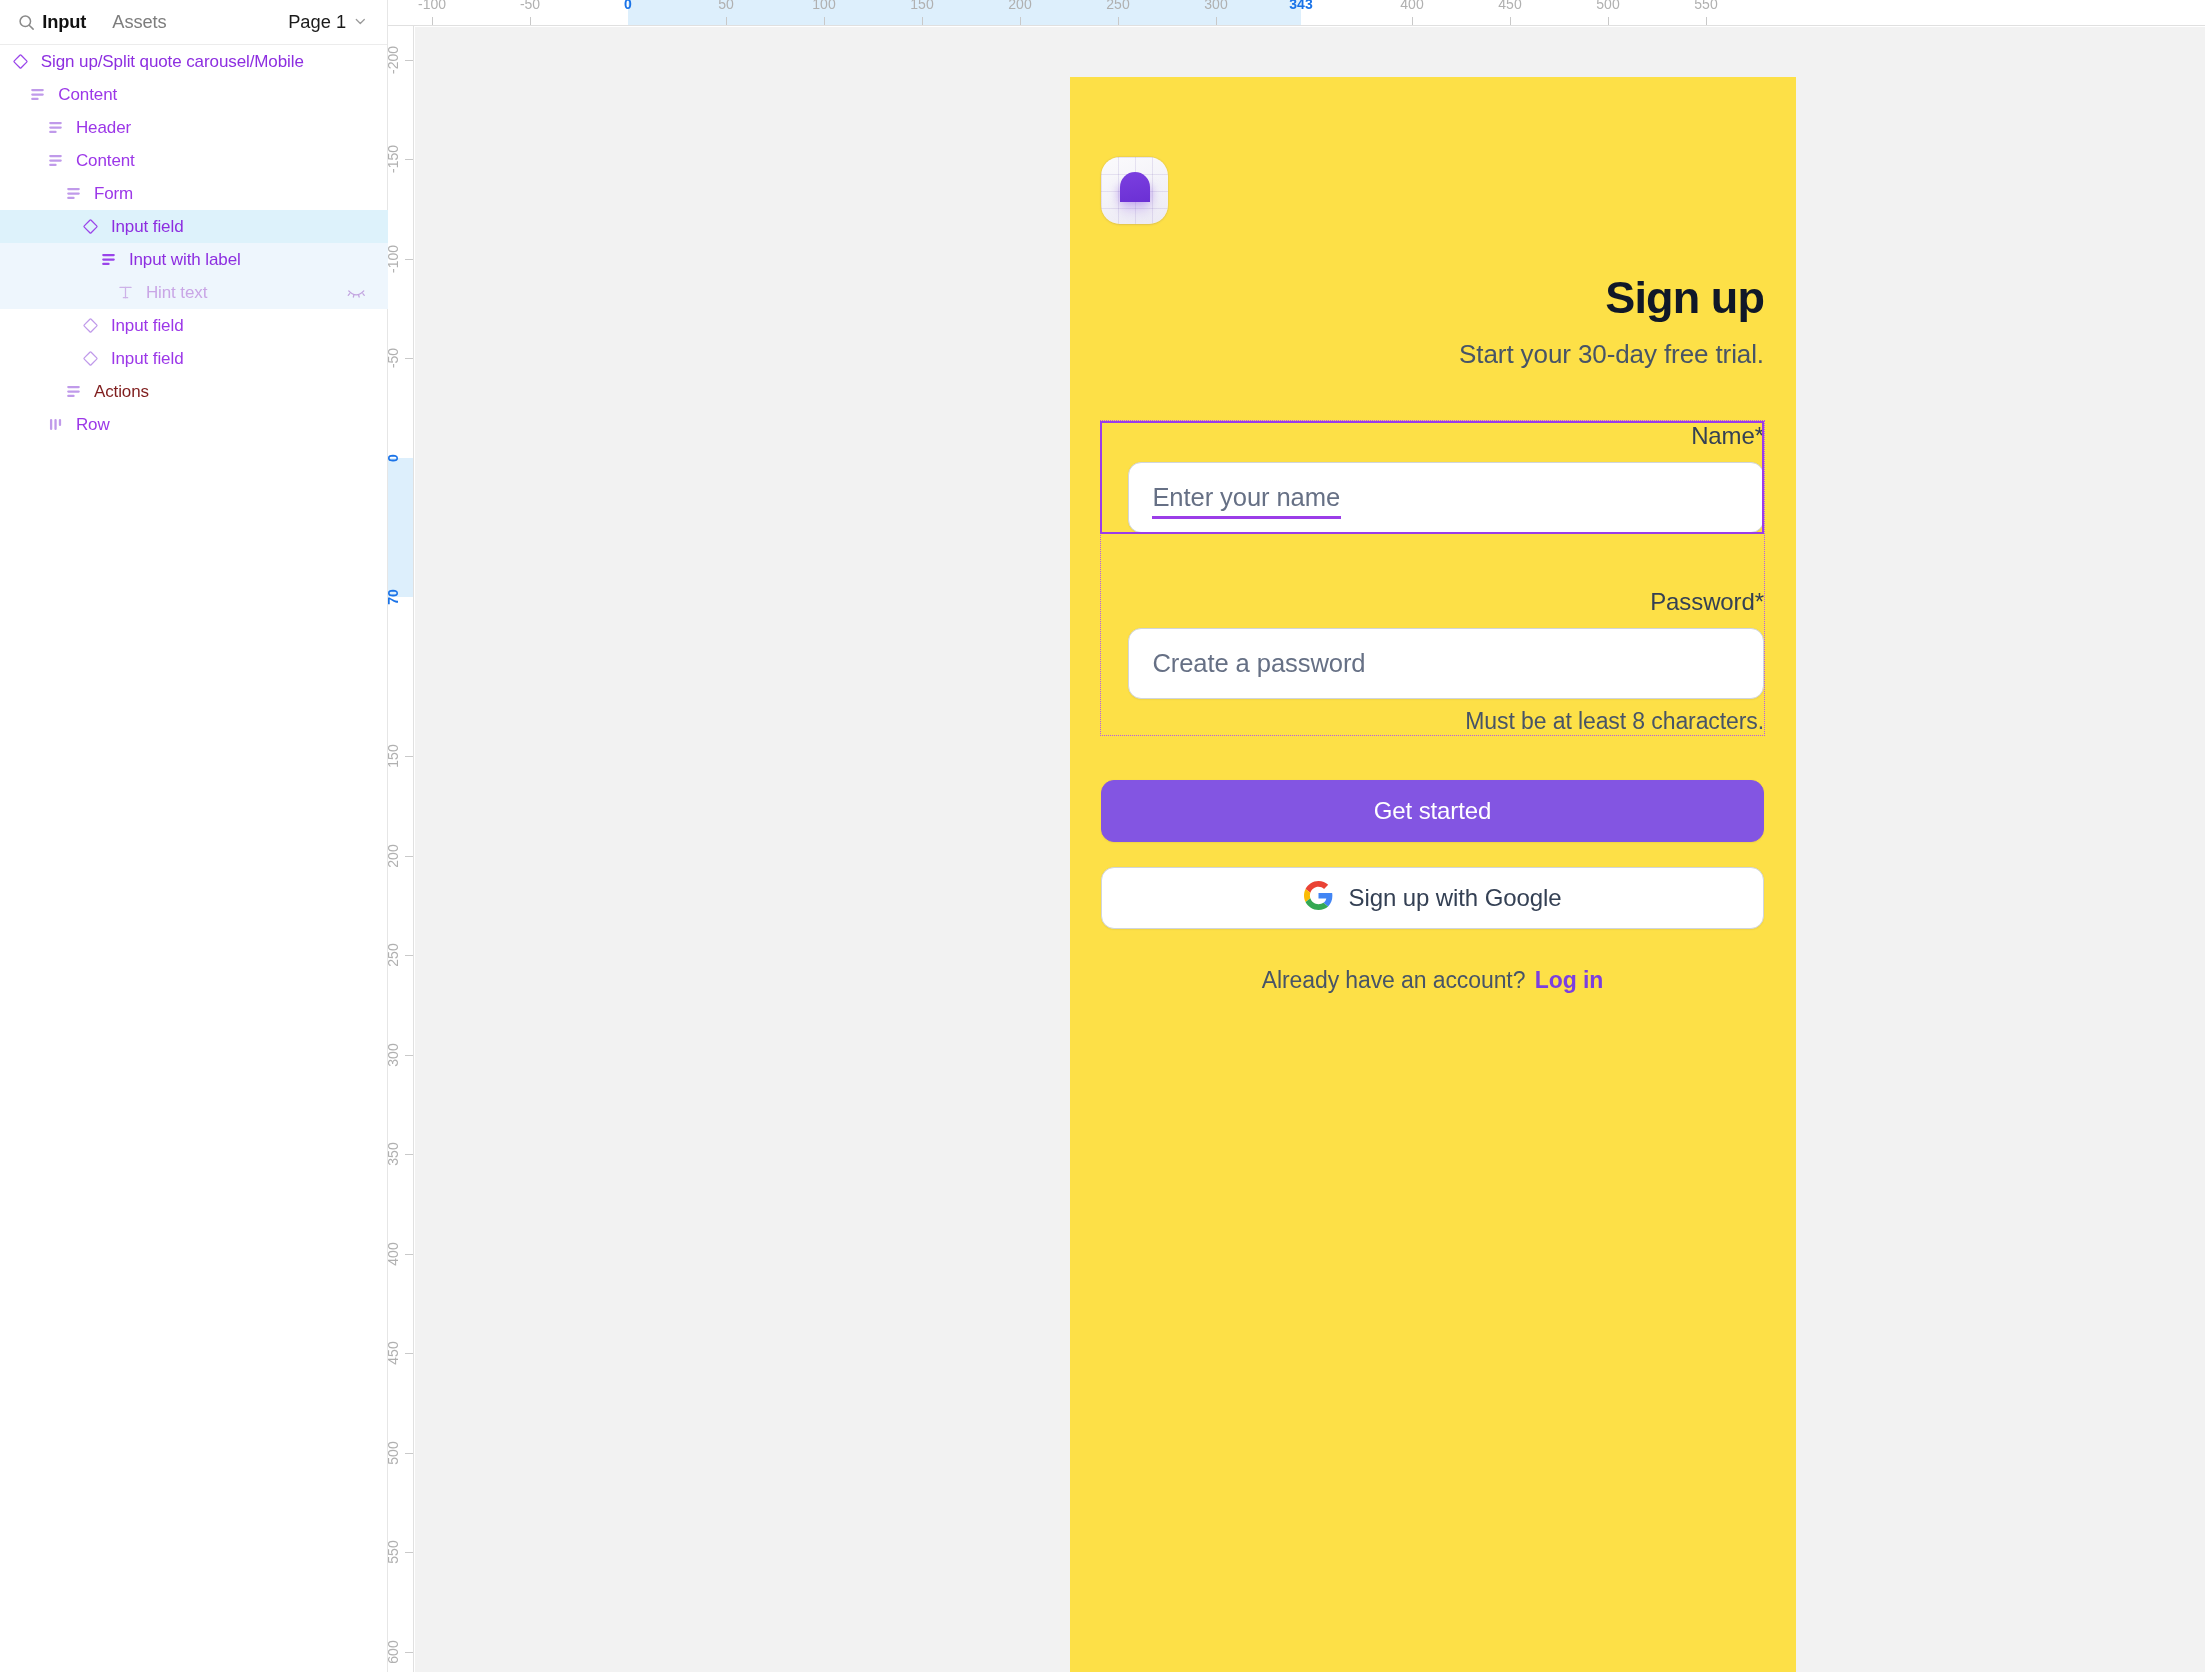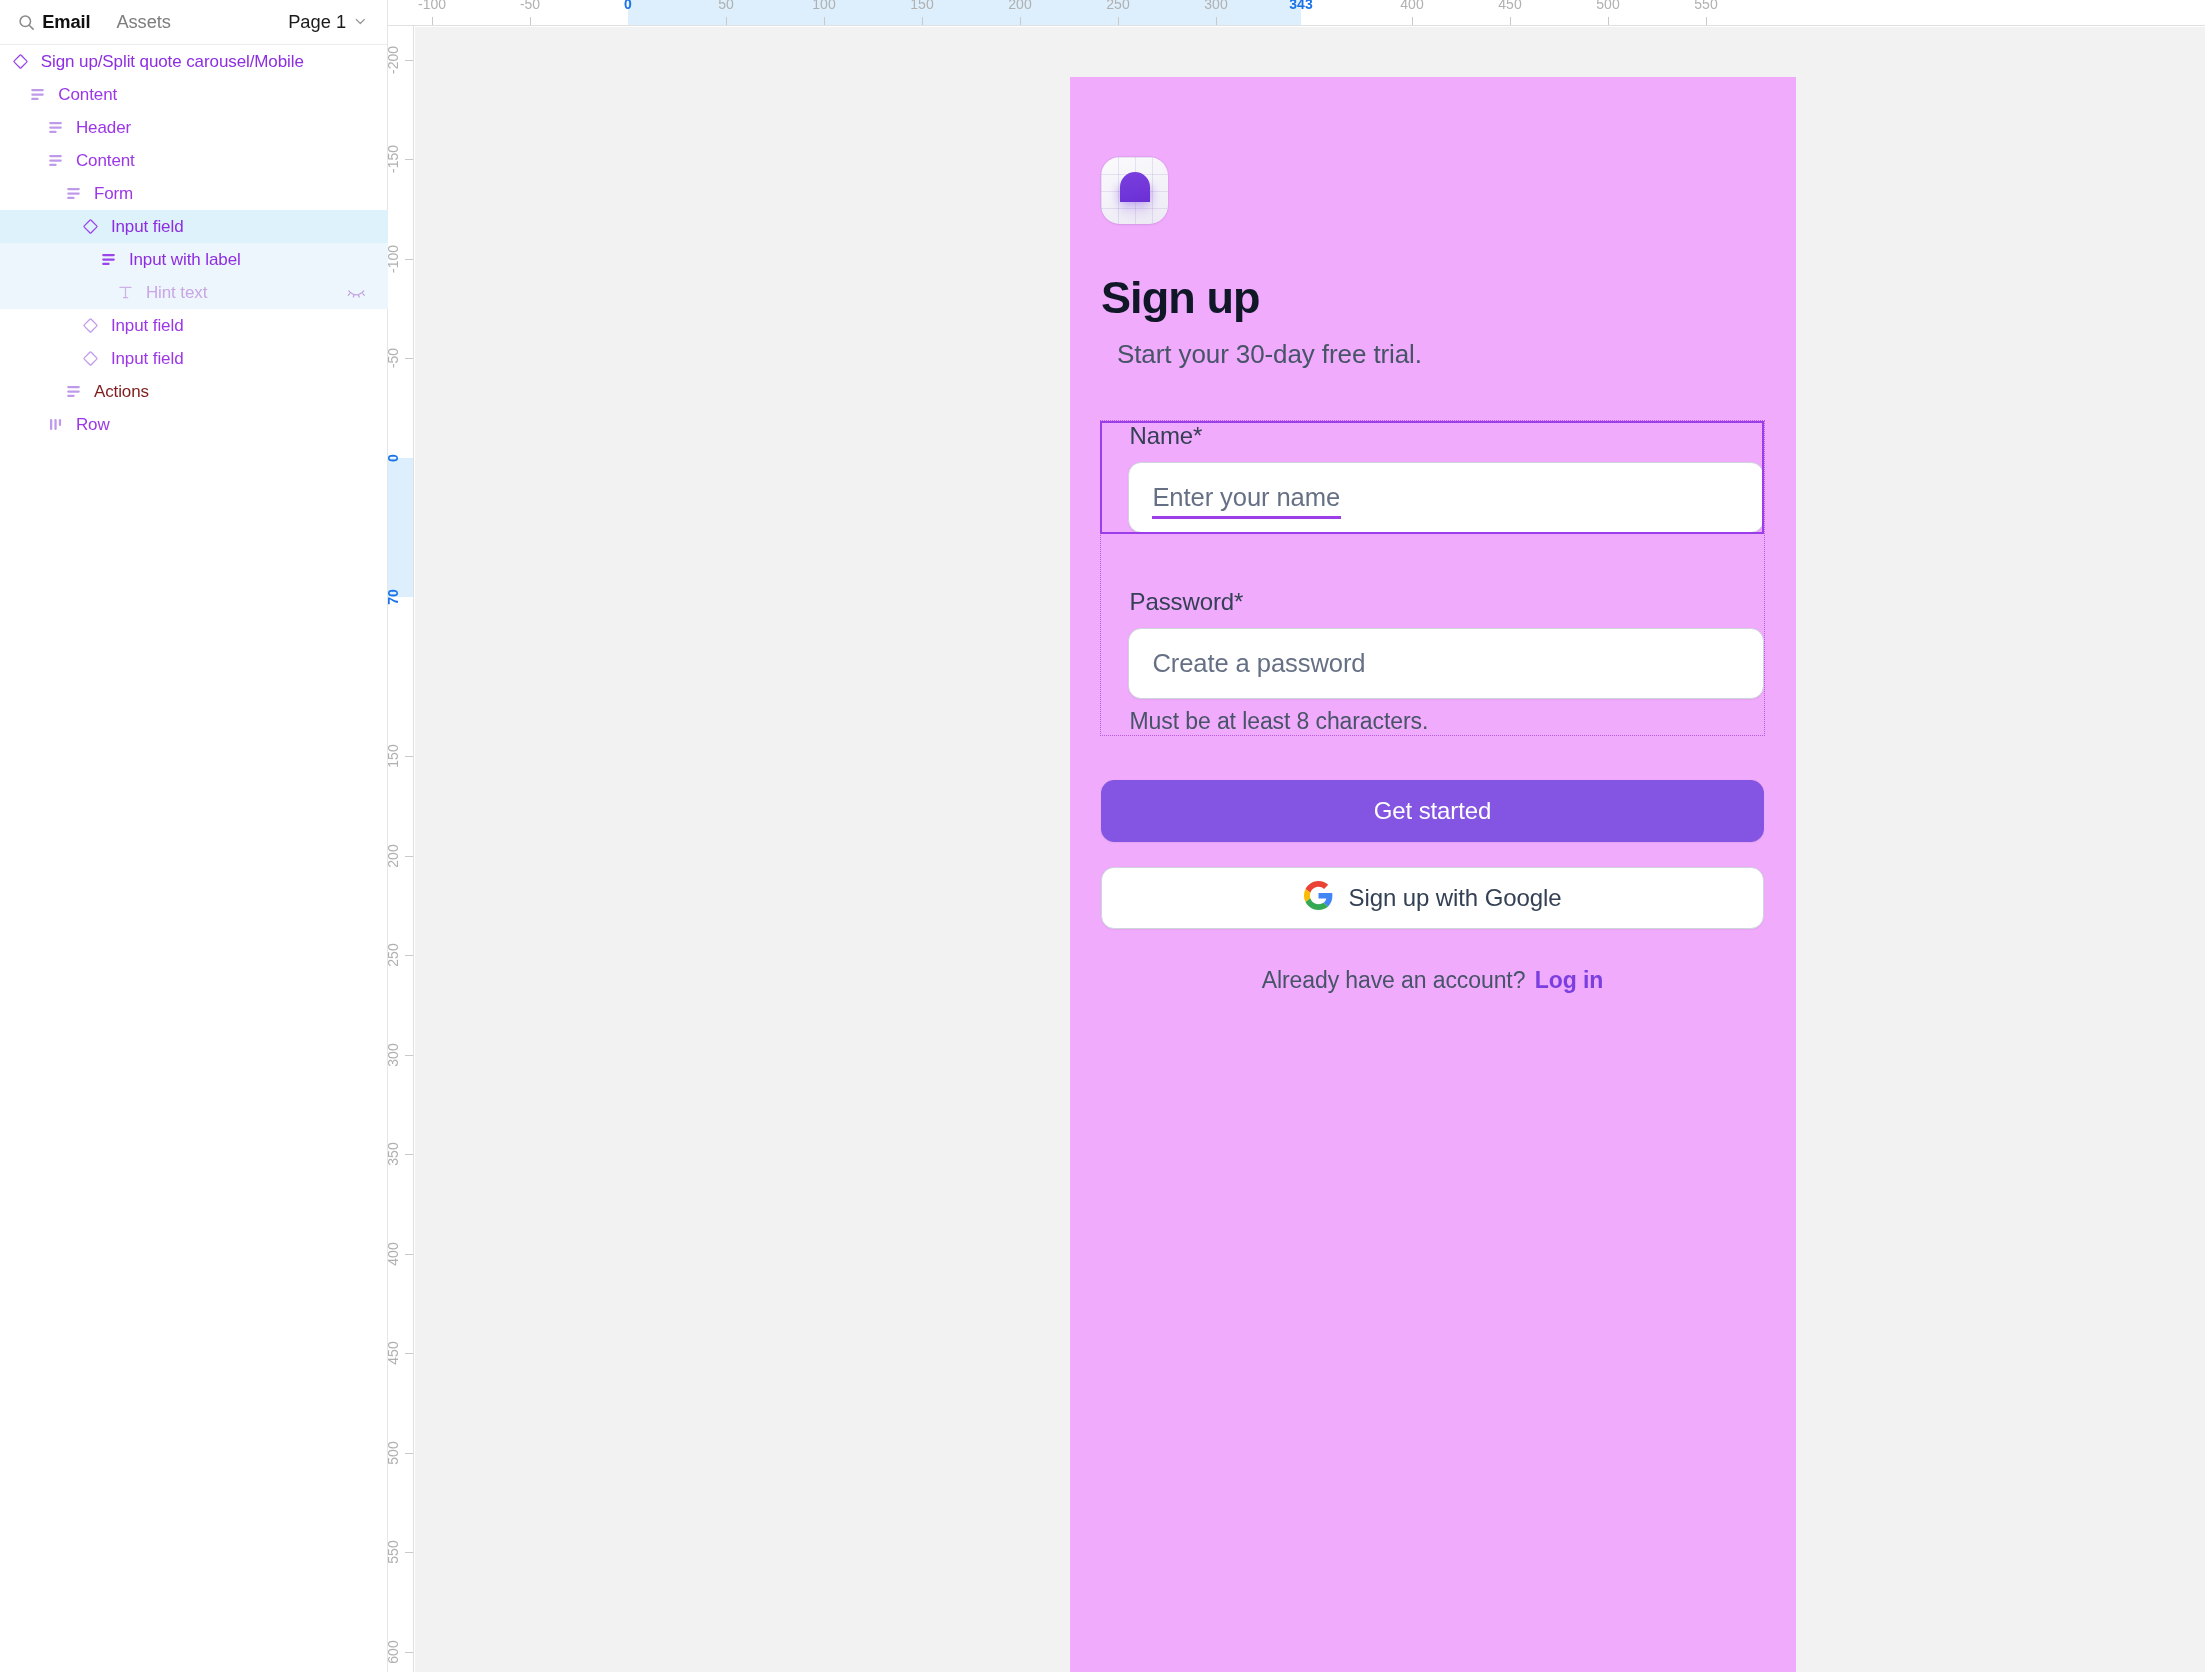--- a/index.html
+++ b/index.html
@@ -185,21 +185,22 @@
     overflow: hidden;
   }
 
   
   #frame {
     position: absolute;
     left: 655px;
     top: 50px;
     width: 726px;
     height: 1596px;
-    background: #f0abfc;
+    background: #fde047;
+    text-align: right;
   }
 
   #frame-inner {
     position: absolute;
     left: 31px;
     top: 80px;
     width: 663px;
   }
 
   
@@ -373,21 +374,21 @@
   <div id="left-panel">
 
     <div id="panel-header">
       <span class="search-icon-wrap">
         <svg width="19" height="19" viewBox="0 0 24 24" fill="none" stroke="#8a8a8a" stroke-width="1.9" stroke-linecap="round">
           <circle cx="10.5" cy="10.5" r="6.6"></circle>
           <line x1="15.4" y1="15.4" x2="20.4" y2="20.4"></line>
         </svg>
       </span>
 
-      <span class="tab-label active">Email</span>
+      <span class="tab-label active">Input</span>
       <span class="tab-label inactive">Assets</span>
 
       <div id="page-selector">
         <span class="page-name">Page 1</span>
         <span>
           <svg width="14.6" height="14.6" viewBox="0 0 20 20" fill="none" stroke="#9a9a9a" stroke-width="1.7" stroke-linecap="round" stroke-linejoin="round">
             <polyline points="4.5,7.5 10,13 15.5,7.5"></polyline>
           </svg>
         </span>
       </div>

